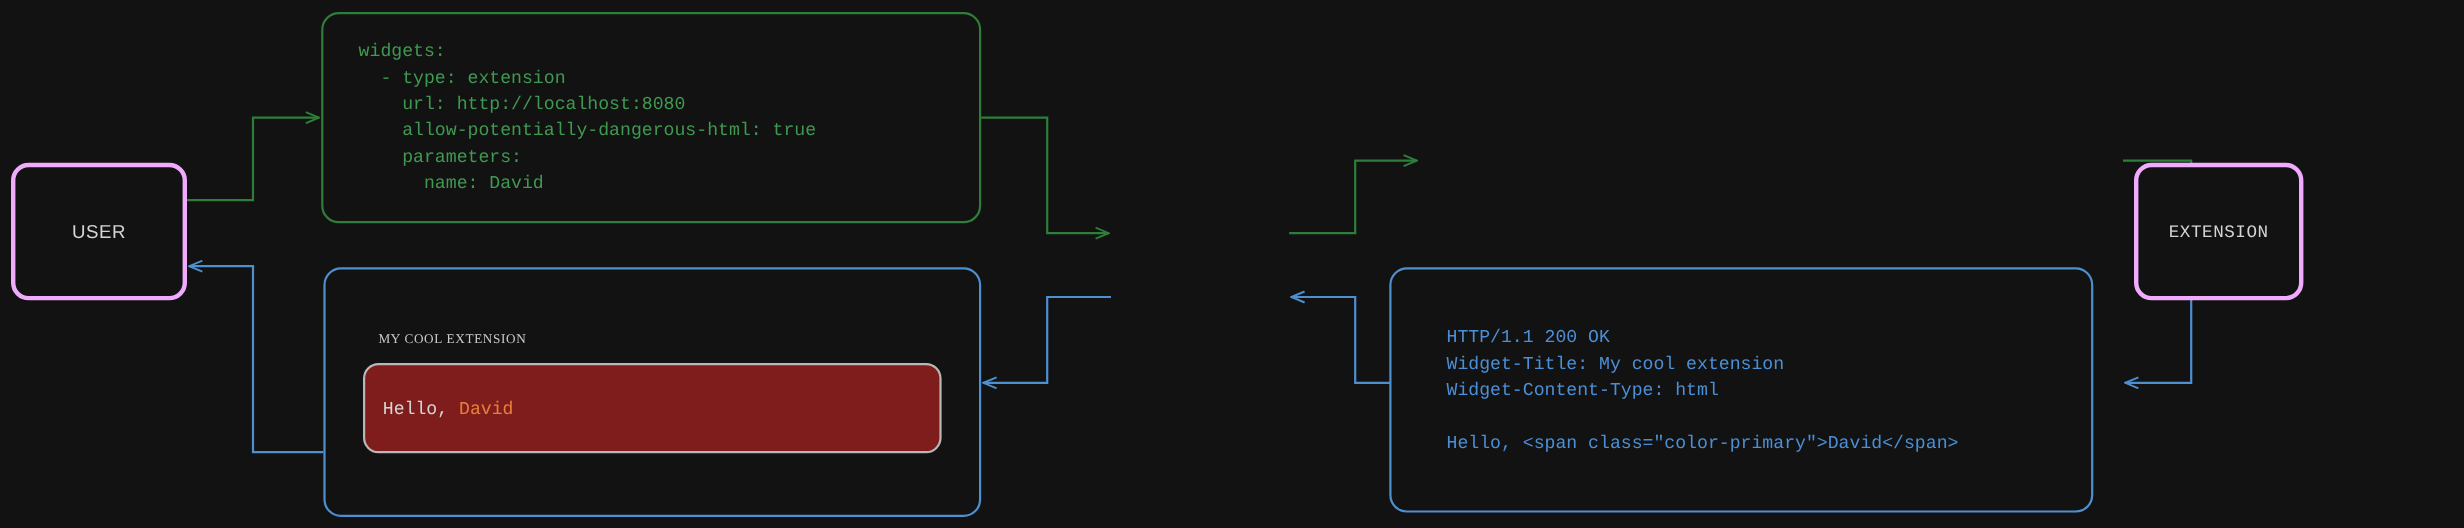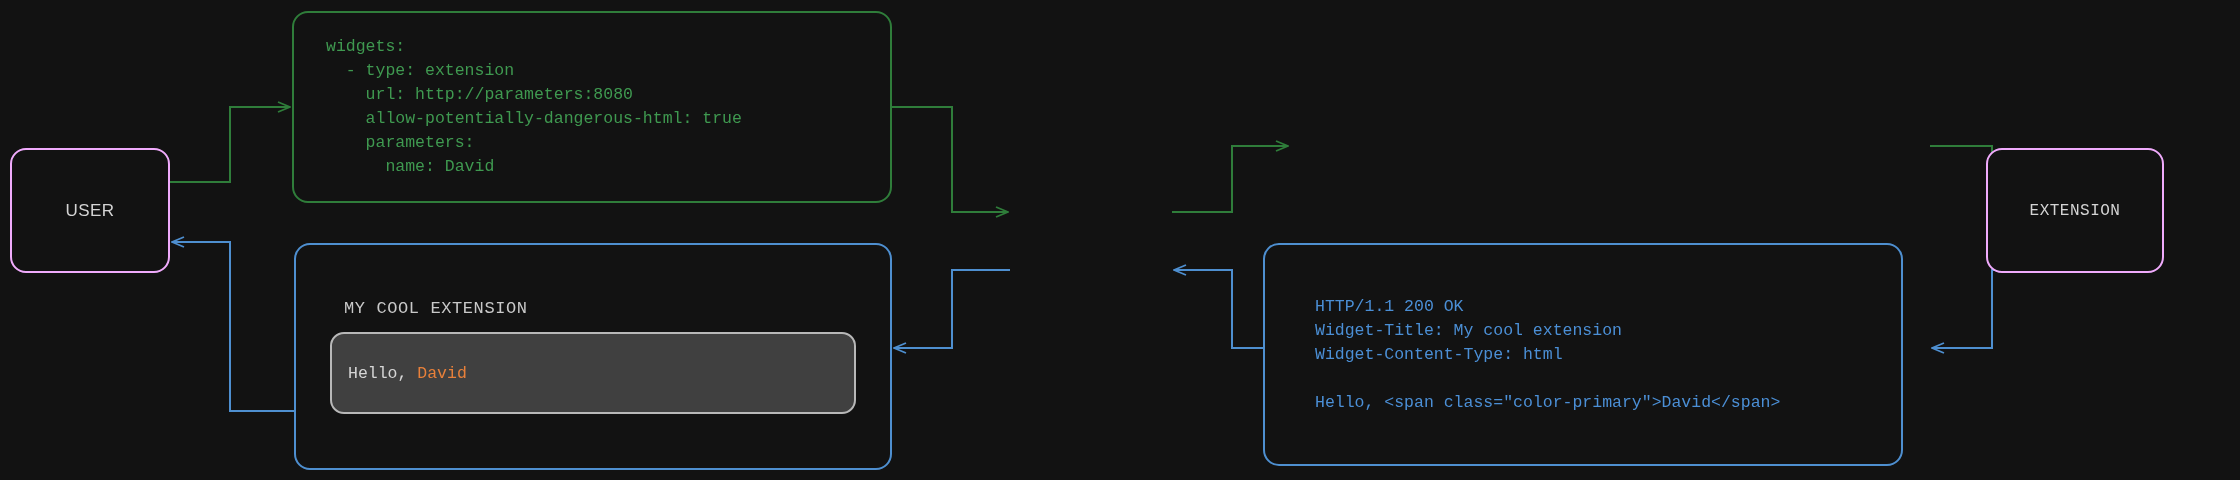--- a/index.html
+++ b/index.html
@@ -25,21 +25,21 @@
     top: 0;
     width: 2240px;
     height: 480px;
     pointer-events: none;
   }
 
   
   .node {
     position: absolute;
     box-sizing: border-box;
-    border: 2px solid #f0abfc;
+    border: 4px solid #f0abfc;
     border-radius: 16px;
     background: #121212;
     display: flex;
     align-items: center;
     justify-content: center;
     z-index: 3;
   }
   .node-label {
     color: #d4d4d4;
     font-family: "Liberation Sans", sans-serif;
@@ -48,21 +48,21 @@
     white-space: nowrap;
   }
   .node-label.mono {
     font-family: "Liberation Mono", "DejaVu Sans Mono", monospace;
     font-size: 16px;
     letter-spacing: 0.5px;
   }
 
   #node-user      { left: 10px;   top: 148px; width: 160px; height: 125px; }
   #node-glance    { left: 1010px; top: 151px; width: 162px; height: 121px; }
-  #node-extension { left: 1986px; top: 148px; width: 178px; height: 125px; }
+  #node-extension { left: 1940px; top: 148px; width: 154px; height: 125px; }
 
   
   .msgbox {
     position: absolute;
     box-sizing: border-box;
     border: 2px solid;
     border-radius: 16px;
     background: #121212;
     z-index: 2;
     display: flex;
@@ -85,34 +85,34 @@
   #box-request  { left: 1290px; top: 89px;  width: 640px; height: 113px; padding: 0 0 0 50px; }
   #box-response { left: 1263px; top: 243px; width: 640px; height: 223px; padding: 0 0 0 50px; }
   #box-widget   { left: 294px;  top: 243px; width: 598px; height: 227px; padding: 0 0 0 0; }
 
   
   .widget-inner {
     padding: 0 34px;
   }
   .widget-title {
     color: #c9c9c9;
-    font-family: Liberation Mono, monospace;
-    font-size: 17px;
+    font-family: Liberation Serif, serif;
+    font-size: 12px;
     letter-spacing: 0.6px;
     margin: 0 0 14px 14px;
   }
   .widget-card {
     box-sizing: border-box;
     border: 2px solid #b8b8b8;
     border-radius: 14px;
     height: 82px;
     display: flex;
     align-items: center;
     padding-left: 16px;
-    background: #404040;
+    background: #7f1d1d;
   }
   .widget-card-text {
     font-family: "Liberation Mono", "DejaVu Sans Mono", monospace;
     font-size: 16.5px;
     color: #d6d6d6;
     white-space: pre;
   }
   .color-primary { color: #e8803a; }
 </style>
 </head>
@@ -152,21 +152,21 @@
   </div>
 
 
   <div id="node-extension" class="node">
     <span class="node-label mono">EXTENSION</span>
   </div>
 
   <div id="box-yaml" class="msgbox green">
     <pre class="code green">widgets:
   - type: extension
-    url: http://parameters:8080
+    url: http://localhost:8080
     allow-potentially-dangerous-html: true
     parameters:
       name: David</pre>
   </div>
 
 
   <div id="box-response" class="msgbox blue">
     <pre class="code blue">HTTP/1.1 200 OK
 Widget-Title: My cool extension
 Widget-Content-Type: html

